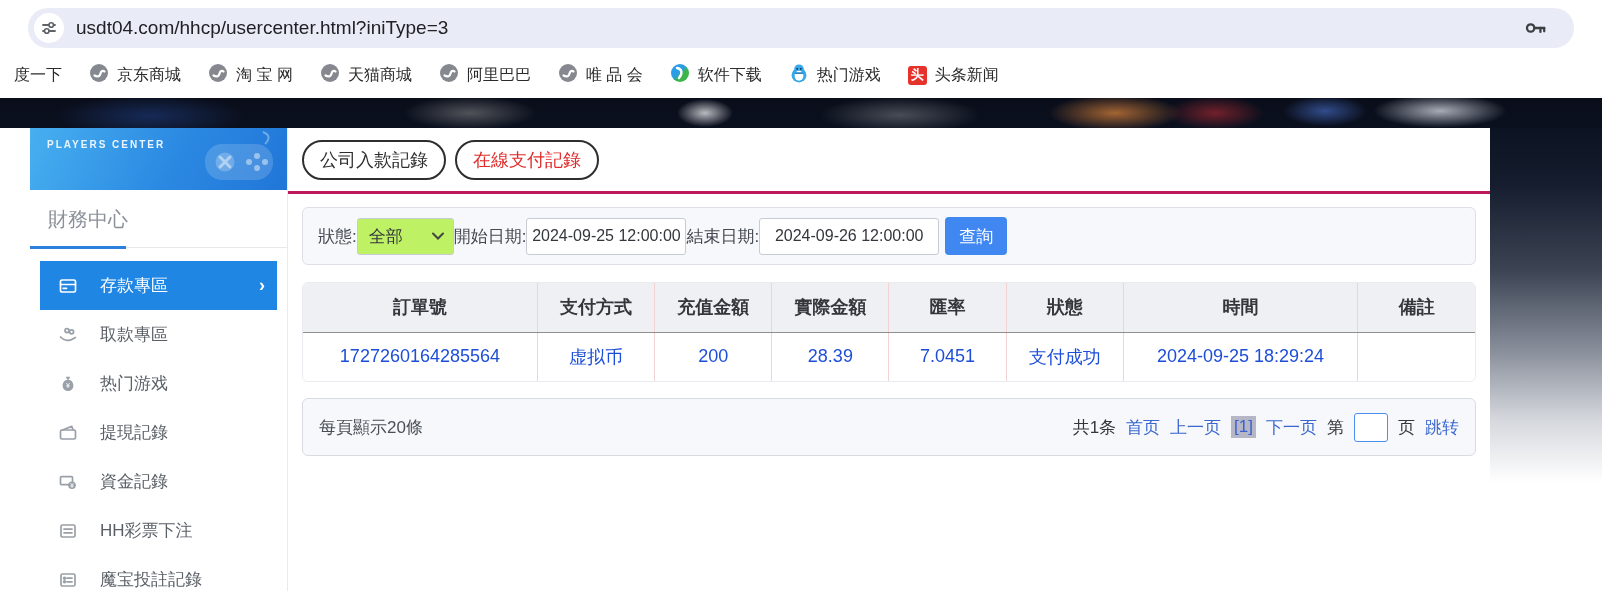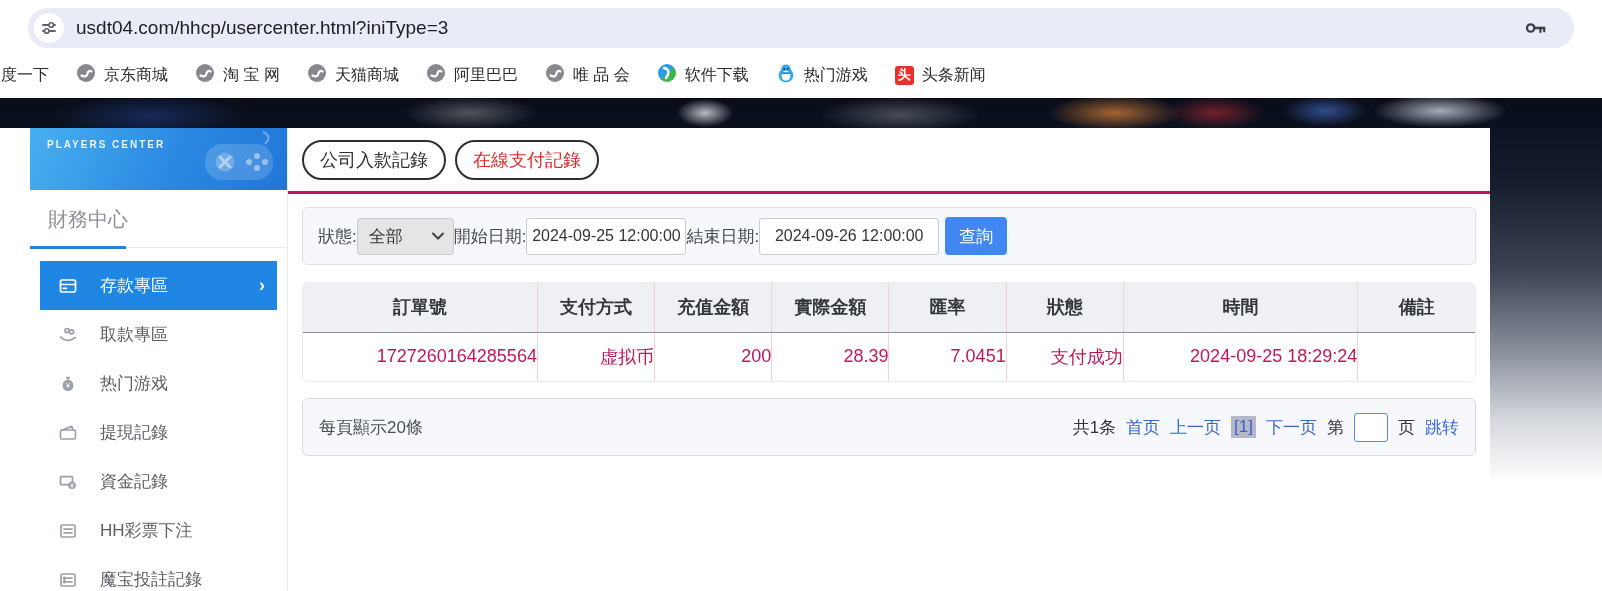--- a/index.html
+++ b/index.html
@@ -8,21 +8,21 @@
 
   
   .chrome-top { position:absolute; top:0; left:0; width:1436px; height:52px; background:#fff; }
   .addr-pill { position:absolute; top:8px; left:28px; width:1546px; height:40px; background:#e9ebf6; border-radius:20px; display:flex; align-items:center; padding:0 14px 0 6px; }
   .site-icon { width:30px; height:30px; border-radius:50%; background:#fff; display:flex; align-items:center; justify-content:center; flex:0 0 auto; }
   .url-text { margin-left:12px; font-size:19px; color:#202124; flex:1 1 auto; }
   .key-wrap { flex:0 0 auto; margin-right:12px; display:flex; align-items:center; }
 
   .bookmarks-bar { position:absolute; top:52px; left:0; width:1602px; height:46px; background:#fff; display:flex; align-items:center; gap:27px; overflow:hidden; }
   .bm-item { display:flex; align-items:center; gap:8px; font-size:16px; color:#2b2b2b; white-space:nowrap; flex:0 0 auto; }
-  .bm-item:first-child { margin-left:1px;justify-content:flex-end; }
+  .bm-item:first-child { margin-left:14px;justify-content:flex-end; }
   .tt-badge { width:19px; height:19px; background:#e5332c; border-radius:3px; color:#fff; font-size:13px; font-weight:bold; display:flex; align-items:center; justify-content:center; }
 
   
   .bg-strip { position:absolute; top:98px; left:0; width:1602px; height:30px;
     background:
       radial-gradient(ellipse 95px 26px at 1115px 15px, rgba(190,115,55,.85), rgba(190,115,55,0) 70%),
       radial-gradient(ellipse 70px 24px at 1215px 15px, rgba(125,35,45,.9), rgba(125,35,45,0) 70%),
       radial-gradient(ellipse 60px 22px at 1325px 13px, rgba(70,110,200,.65), rgba(70,110,200,0) 70%),
       radial-gradient(ellipse 95px 24px at 1440px 13px, rgba(205,210,220,.8), rgba(205,210,220,0) 70%),
       radial-gradient(ellipse 95px 24px at 470px 15px, rgba(150,150,150,.5), rgba(150,150,150,0) 70%),
@@ -53,30 +53,30 @@
   .mi-chevron { margin-left:auto; font-size:18px; font-weight:bold; color:#fff; }
 
   
   .main { position:absolute; top:128px; left:288px; width:1202px; height:463px; background:#fff; }
   .tabs-row { height:66px; border-bottom:3px solid #be185d; display:flex; align-items:center; padding-left:14px; gap:9px; }
   .tab-pill { border:2px solid #2e2e2e; border-radius:20px; padding:6px 16px; font-size:18px; color:#2e2e2e; background:#fff; cursor:pointer; }
   .tab-pill.red { color:#e02b2b; }
 
   .content { padding:13px 14px; }
   .filter-box { height:58px; background:#f7f8fb; border:1px solid #dde0e6; border-radius:6px; display:flex; align-items:center; padding:0 15px; margin-bottom:17px; font-size:17px; color:#454a52; }
-  .sel-box { width:97px; height:37px; border:1px solid #c6cbd4; border-radius:3px; background:#e5e5e5; display:flex; align-items:center; justify-content:space-between; padding:0 8px 0 11px; font-size:17px; color:#33363b; cursor:pointer; }
+  .sel-box { width:97px; height:37px; border:1px solid #c6cbd4; border-radius:3px; background:#bef264; display:flex; align-items:center; justify-content:space-between; padding:0 8px 0 11px; font-size:17px; color:#33363b; cursor:pointer; }
   .f-input { height:37px; border:1px solid #c6cbd4; border-radius:3px; background:#fff; font-size:16px; color:#33363b; text-align:center; font-family:"Liberation Sans",sans-serif; }
   .f-input.start { width:160px; }
   .f-input.end { width:180px; }
   .query-btn { width:62px; height:38px; background:#4187f2; color:#fff; border:none; border-radius:4px; font-size:17px; margin-left:6px; cursor:pointer; font-family:"Liberation Sans",sans-serif; }
 
   .table-box { border:1px solid #e8ebef; border-radius:6px; overflow:hidden; margin-bottom:16px; }
   table { width:100%; border-collapse:collapse; font-size:18px; table-layout:fixed; }
   th { height:49px; background:#eef0f4; color:#33363b; font-weight:bold; border-bottom:1px solid #8f8f8f; border-left:1px solid #f2d2d2; }
-  td { height:49px; text-align:right; color:#be185d; background:#fff; border-left:1px solid #f2d2d2; }
+  td { height:49px; text-align:center; color:#1d4ed8; background:#fff; border-left:1px solid #f2d2d2; }
   th:first-child, td:first-child { border-left:none; }
 
   .pagination-box { height:58px; background:#f7f8fb; border:1px solid #d8dce2; border-radius:6px; display:flex; align-items:center; justify-content:space-between; padding:0 16px; font-size:17px; }
   .pg-left { color:#4a4f57; }
   .pg-right { display:flex; align-items:center; gap:10px; color:#33363b; }
   .pg-link { color:#3a67cf; cursor:pointer; text-decoration:none; }
   .pg-current { background:#b5b6c6; color:#3a5fd0; padding:1px 3px; }
   .pg-input { width:34px; height:29px; border:1px solid #4a90f2; border-radius:3px; background:#fff; text-align:center; font-size:15px; }
 </style>
 </head>

